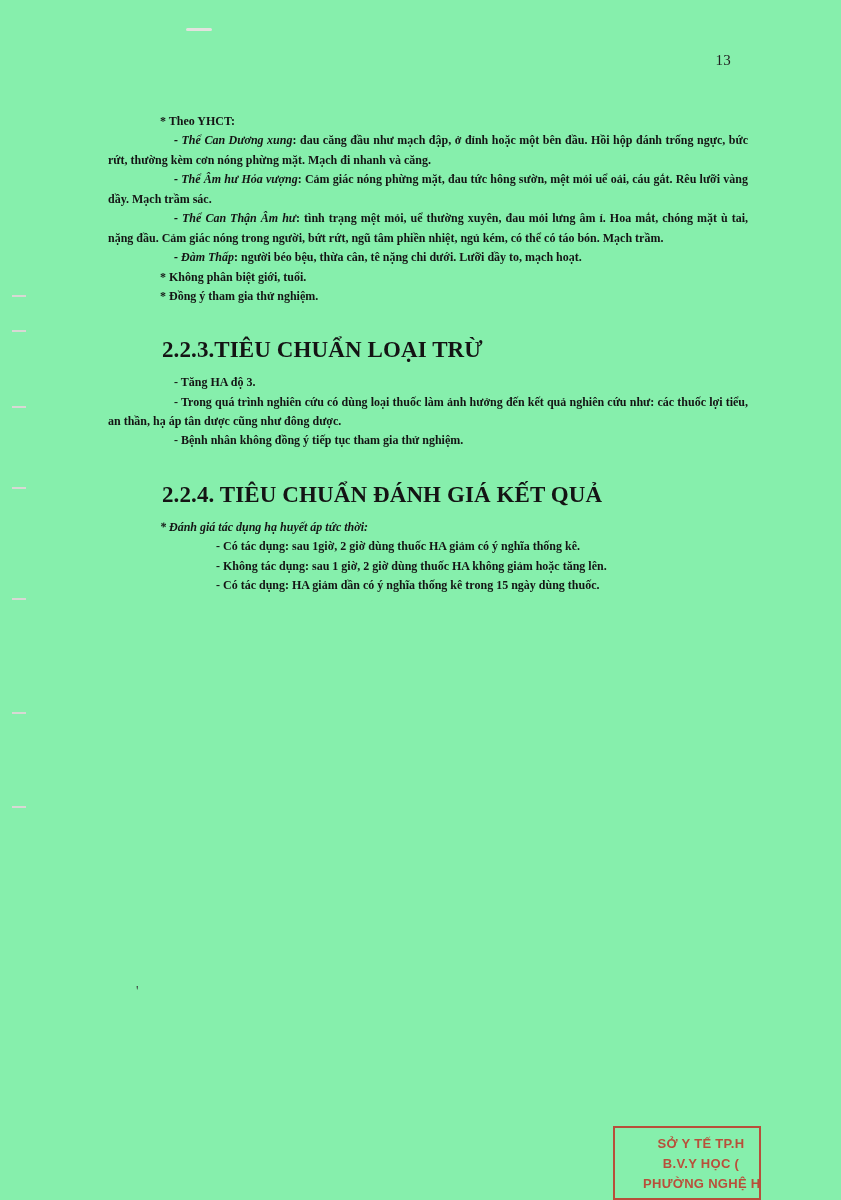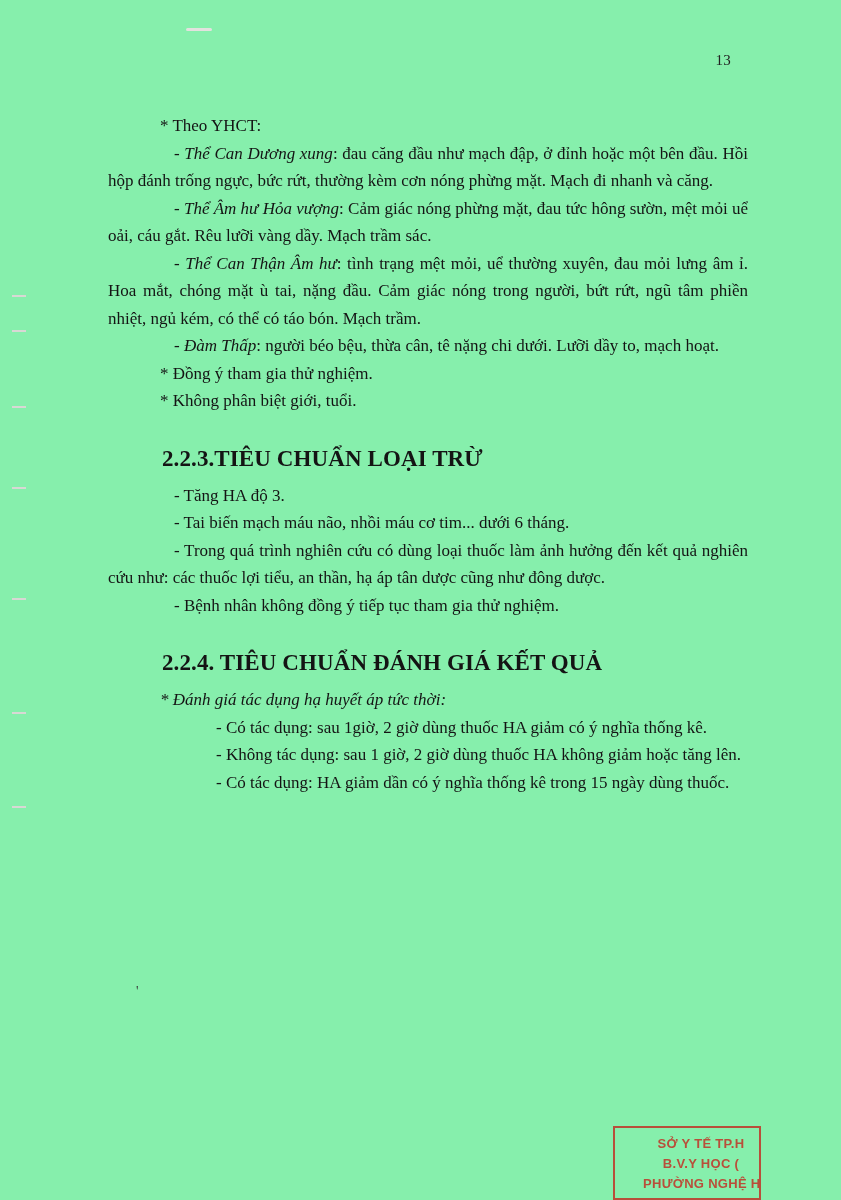--- a/index.html
+++ b/index.html
@@ -29,24 +29,25 @@
     letter-spacing: 0.2px;
   }
   .content {
     position: absolute;
     left: 108px;
     top: 112px;
     width: 640px;
   }
   p {
     margin: 0 0 0 0;
-    font-size: 17px;
+    font-size: 12px;
     line-height: 1.62;
     text-align: justify;
     color: #141414;
+    font-weight: bold;
   }
   .indent-1 { text-indent: 52px; }
   .indent-2 { text-indent: 66px; }
   .indent-3 { text-indent: 108px; }
   .ital { font-style: italic; }
   .heading {
     font-weight: bold;
     font-size: 23px;
     line-height: 1.6;
     text-indent: 50px;
@@ -121,29 +122,28 @@
     <p class="indent-1">* Theo YHCT:</p>
 
     <p class="indent-2"><span class="ital">- Thể Can Dương xung</span><span>: đau căng đầu như mạch đập, ở đỉnh hoặc một bên đầu. Hồi hộp đánh trống ngực, bức rứt, thường kèm cơn nóng phừng mặt. Mạch đi nhanh và căng.</span></p>
 
     <p class="indent-2"><span class="ital">- Thể Âm hư Hỏa vượng</span><span>: Cảm giác nóng phừng mặt, đau tức hông sườn, mệt mỏi uể oải, cáu gắt. Rêu lưỡi vàng dầy. Mạch trầm sác.</span></p>
 
     <p class="indent-2"><span class="ital">- Thể Can Thận Âm hư</span><span>: tình trạng mệt mỏi, uể thường xuyên, đau mỏi lưng âm ỉ. Hoa mắt, chóng mặt ù tai, nặng đầu. Cảm giác nóng trong người, bứt rứt, ngũ tâm phiền nhiệt, ngủ kém, có thể có táo bón. Mạch trầm.</span></p>
 
     <p class="indent-2"><span class="ital">- Đàm Thấp</span><span>: người béo bệu, thừa cân, tê nặng chi dưới. Lưỡi dầy to, mạch hoạt.</span></p>
 
+    <p class="indent-1">* Không phân biệt giới, tuổi.</p>
     <p class="indent-1">* Đồng ý tham gia thử nghiệm.</p>
-    <p class="indent-1">* Không phân biệt giới, tuổi.</p>
 
     <div class="gap-lg"></div>
 
     <p class="heading">2.2.3.TIÊU CHUẨN LOẠI TRỪ</p>
 
     <p class="indent-2">- Tăng HA độ 3.</p>
-    <p class="indent-2">- Tai biến mạch máu não, nhồi máu cơ tim... dưới 6 tháng.</p>
     <p class="indent-2">- Trong quá trình nghiên cứu có dùng loại thuốc làm ảnh hưởng đến kết quả nghiên cứu như: các thuốc lợi tiểu, an thần, hạ áp tân dược cũng như đông dược.</p>
     <p class="indent-2">- Bệnh nhân không đồng ý tiếp tục tham gia thử nghiệm.</p>
 
     <div class="gap-lg"></div>
 
     <p class="heading">2.2.4. TIÊU CHUẨN ĐÁNH GIÁ KẾT QUẢ</p>
 
     <p class="ital indent-1">* Đánh giá tác dụng hạ huyết áp tức thời:</p>
     <p class="indent-3">- Có tác dụng: sau 1giờ, 2 giờ dùng thuốc HA giảm có ý nghĩa thống kê.</p>
     <p class="indent-3">- Không tác dụng: sau 1 giờ, 2 giờ dùng thuốc HA không giảm hoặc tăng lên.</p>

